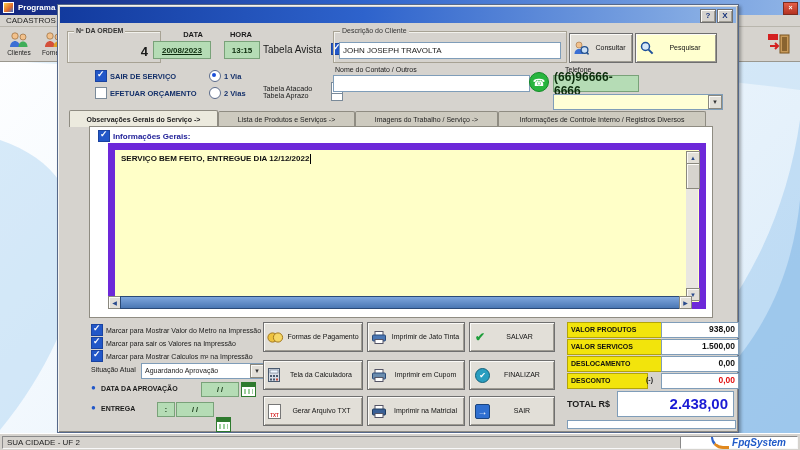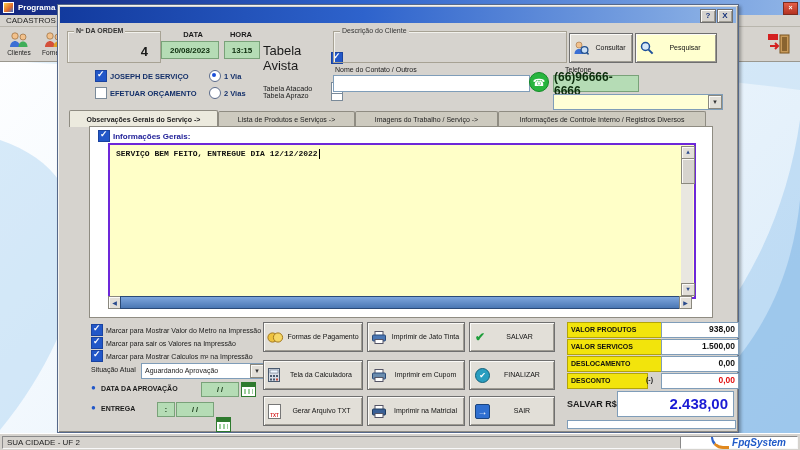--- a/index.html
+++ b/index.html
@@ -127,57 +127,58 @@
     </div>
 
     <div class="d-body">
 
       <div class="gb" style="left:6px;top:6px;width:92px;height:30px;">
         <span class="gb-label" style="font-weight:bold;">Nº DA ORDEM</span>
         <span class="abs" style="right:12px;bottom:3px;font-size:13px;font-weight:bold;">4</span>
       </div>
 
       <span class="abs" style="left:104px;top:5px;width:56px;text-align:center;font-weight:bold;font-size:7.5px;">DATA</span>
-      <div class="fld-green abs" style="left:100px;top:16px;width:56px;height:16px;">20/08/2023</div>
+      <div class="fld-green abs" style="left:92px;top:16px;width:56px;height:16px;text-decoration:underline;">20/08/2023</div>
       <span class="abs" style="left:163px;top:5px;width:34px;text-align:center;font-weight:bold;font-size:7.5px;">HORA</span>
       <div class="fld-green abs" style="left:163px;top:16px;width:34px;height:16px;">13:15</div>
 
       <div class="row abs" style="left:202px;top:18px;width:80px;justify-content:space-between;">
-        <span style="font-size:13px;">Tabela Avista</span>
+        <span style="font-size:10px;">Tabela Avista</span>
         <span class="cb on"></span>
       </div>
       <div class="row abs" style="left:202px;top:40px;width:80px;justify-content:space-between;margin-top:24px;">
         <span style="font-size:7.2px;">Tabela Aprazo</span>
         <span class="cb"></span>
       </div>
       <div class="row abs" style="left:202px;top:57px;width:80px;justify-content:space-between;">
         <span style="font-size:7.2px;">Tabela Atacado</span>
         <span class="cb"></span>
       </div>
 
       <div class="row abs" style="left:34px;top:45px;">
         <span class="cb on"></span>
-        <span class="navlbl">JOSEPH DE SERVIÇO</span>
+        <span class="navlbl">SAIR DE SERVIÇO</span>
       </div>
       <div class="row abs" style="left:34px;top:62px;">
         <span class="cb"></span>
         <span class="navlbl">EFETUAR ORÇAMENTO</span>
       </div>
 
       <div class="row abs" style="left:148px;top:45px;">
         <span class="rd on"></span>
         <span class="navlbl">1 Via</span>
       </div>
       <div class="row abs" style="left:148px;top:62px;">
         <span class="rd"></span>
         <span class="navlbl">2 Vias</span>
       </div>
 
       <div class="gb" style="left:272px;top:6px;width:232px;height:30px;">
         <span class="gb-label">Descrição do Cliente</span>
+        <div class="sunken abs" style="left:5px;top:10px;right:5px;height:15px;display:flex;align-items:center;padding-left:3px;font-size:8px;">JOHN JOSEPH TRAVOLTA</div>
       </div>
 
       <div class="btn abs" style="left:508px;top:8px;width:62px;height:28px;">
         <span style="margin-left:3px;">
           <svg width="16" height="16" viewBox="0 0 16 16">
             <circle cx="6" cy="5" r="3" fill="#f2c18c" stroke="#8a5a2a" stroke-width="0.5"></circle>
             <path d="M1.5 14c0-3.5 2.2-5 4.5-5s4.5 1.5 4.5 5z" fill="#3b6fd4"></path>
             <circle cx="11.5" cy="10" r="3.4" fill="rgba(200,225,250,.85)" stroke="#23518e" stroke-width="1.3"></circle>
             <line x1="13.8" y1="12.4" x2="15.6" y2="14.4" stroke="#23518e" stroke-width="1.6"></line>
           </svg>
@@ -212,21 +213,21 @@
         <div class="tab" style="width:135px;">Lista de Produtos e Serviços -&gt;</div>
         <div class="tab" style="width:141px;">Imagens do Trabalho / Serviço -&gt;</div>
         <div class="tab" style="width:206px;">Informações de Controle Interno / Registros Diversos</div>
       </div>
 
       <div class="abs" style="left:28px;top:101px;width:622px;height:190px;background:#fff;border:1px solid #8f8c82;">
         <div class="row abs" style="left:8px;top:3px;">
           <span class="cb on"></span>
           <span style="font-size:8px;font-weight:bold;color:#1c1c96;">Informações Gerais:</span>
         </div>
-        <div class="abs" style="left:18px;top:16px;width:584px;height:152px;background:#ffffc8;border:2px solid #6d28d9;font-family:Liberation Mono, monospace;">
+        <div class="abs" style="left:18px;top:16px;width:584px;height:152px;background:#ffffc8;border:7px solid #6d28d9;">
           <div style="padding:4px 6px;font-size:8px;font-weight:bold;color:#111;">
             <span>SERVIÇO BEM FEITO, ENTREGUE DIA 12/12/2022</span><span class="caret"></span>
           </div>
 
           <div class="abs" style="right:1px;top:1px;bottom:1px;width:12px;background:#e9e7e0;">
             <div class="sb-btn arrow-up abs" style="left:0;top:0;width:12px;height:11px;"></div>
             <div class="abs" style="left:0;top:12px;width:12px;height:24px;background:#d6d3ce;border:1px solid #8a887e;box-shadow:inset 1px 1px 0 #fbfaf7;"></div>
             <div class="sb-btn arrow-dn abs" style="left:0;bottom:0;width:12px;height:11px;"></div>
           </div>
         </div>
@@ -347,20 +348,20 @@
       <div class="ylabel" style="left:506px;top:314px;width:90px;">VALOR SERVICOS</div>
       <div class="yvalue" style="left:600px;top:314px;width:73px;">1.500,00</div>
 
       <div class="ylabel" style="left:506px;top:331px;width:90px;">DESLOCAMENTO</div>
       <div class="yvalue" style="left:600px;top:331px;width:73px;">0,00</div>
 
       <div class="ylabel" style="left:506px;top:348px;width:76px;">DESCONTO</div>
       <span class="abs" style="left:585px;top:351px;font-size:7px;font-weight:bold;">(-)</span>
       <div class="yvalue" style="left:600px;top:348px;width:73px;color:#e01010;">0,00</div>
 
-      <span class="abs" style="left:506px;top:374px;font-size:9px;font-weight:bold;">SALVAR R$</span>
+      <span class="abs" style="left:506px;top:374px;font-size:9px;font-weight:bold;">TOTAL R$</span>
       <div class="abs" style="left:556px;top:366px;width:117px;height:26px;background:#fff;border:1px solid #7f9db9;font-size:15px;font-weight:bold;color:#1b1bd4;text-align:right;line-height:24px;padding-right:5px;box-sizing:border-box;">2.438,00</div>
       <div class="abs" style="left:506px;top:395px;width:167px;height:7px;background:#fff;border:1px solid #7f9db9;"></div>
 
     </div>
   </div>
 
 </div>
 
 </body></html>

